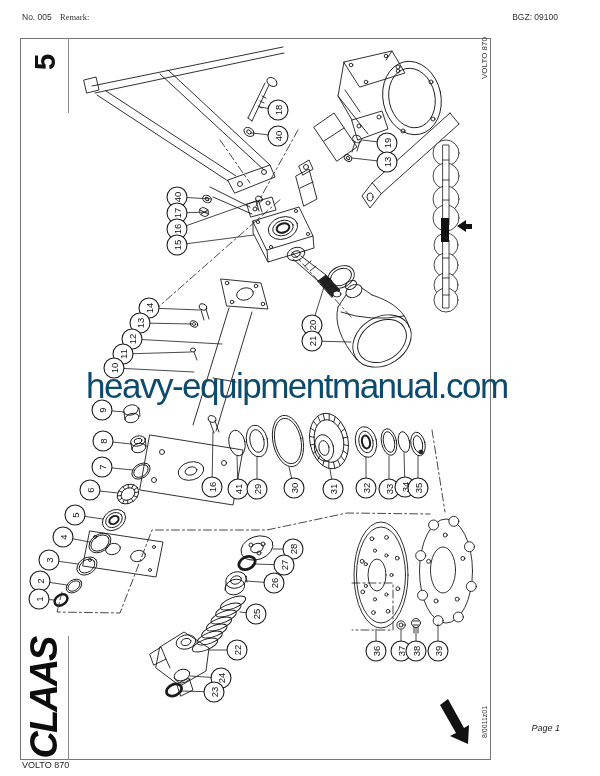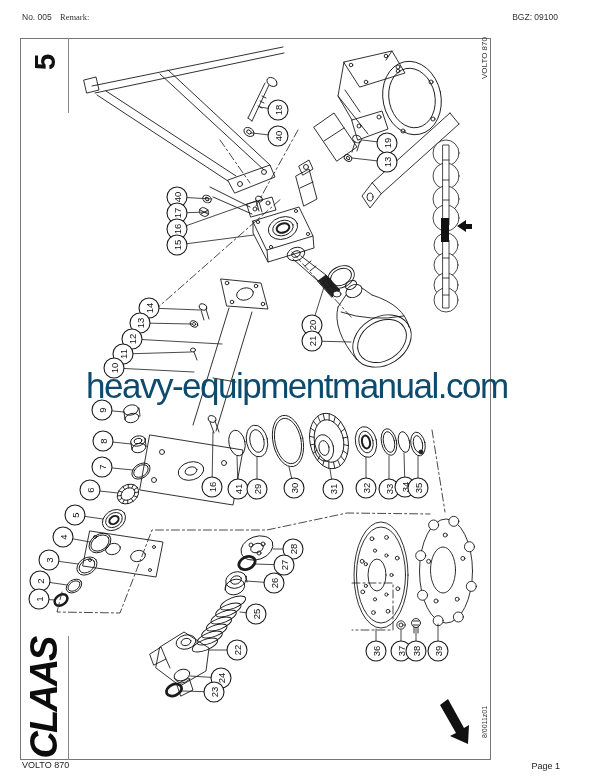--- a/index.html
+++ b/index.html
@@ -31,21 +31,21 @@
   <div class="border-box"></div>
   <div class="cell-line" style="left:68px;top:38px;height:75px;"></div>
   <div class="cell-line" style="left:68px;top:636px;height:124px;"></div>
 
   <div class="rot sheet-num" style="left:45px;top:62px;">5</div>
   <div class="rot brand" style="left:44px;top:698px;">CLAAS</div>
   <div class="rot side-model" style="left:484px;top:58px;">VOLTO 870</div>
   <div class="rot draw-code" style="left:484px;top:722px;">8/0011z01</div>
 
   <div class="ftr" style="left:22px;top:760px;">VOLTO 870</div>
-  <div class="ftr" style="right:40px;top:761px;">Page 1</div>
+  <div class="ftr" style="right:40px;top:723px;font-style:italic;">Page 1</div>
 
   <div class="watermark" style="color: #0c4a6e; text-align: right;">heavy-equipmentmanual.com</div>
 
   <svg id="art" width="600" height="776" viewBox="0 0 600 776">
     <g stroke="#1b1b1b" stroke-width="0.9" fill="none" stroke-linecap="round">
 
       <g stroke-dasharray="8 3 2 3" stroke-width="0.8">
         <path d="M130,332 L282,198"></path>
         <path d="M292,252 L352,318"></path>
         <path d="M298,130 L256,206"></path>

